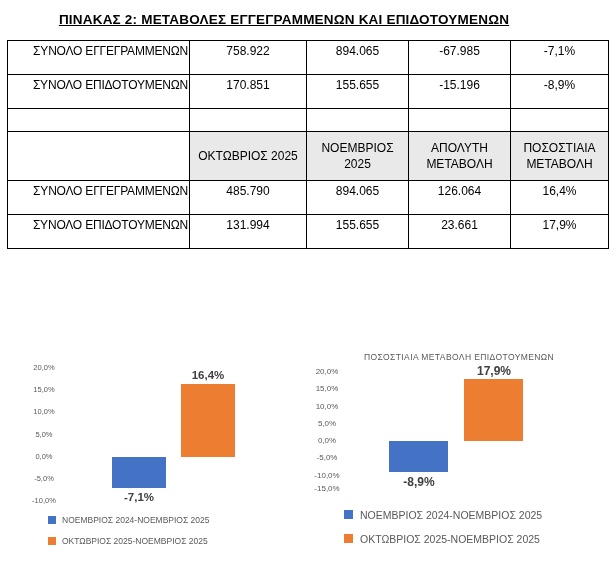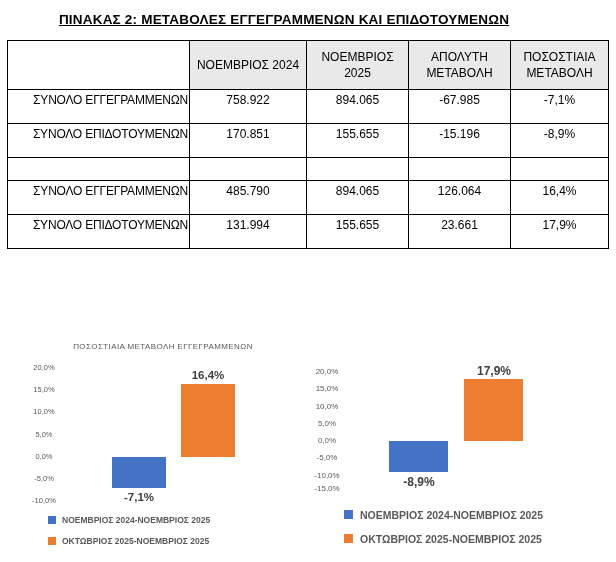--- a/index.html
+++ b/index.html
@@ -35,21 +35,21 @@
   tr.erow td{height:20px;}
 
   
   .chart{position:absolute;}
   .chart-title{position:absolute;left:0;width:100%;text-align:center;color:#595959;
     white-space:nowrap;letter-spacing:.4px;}
   .plot{position:absolute;}
   .ytick{position:absolute;text-align:center;color:#595959;white-space:nowrap;}
   .bar{position:absolute;}
   .vlabel{position:absolute;font-weight:bold;color:#404040;text-align:center;white-space:nowrap;}
-  .legend{position:absolute;font-weight:bold;}
+  .legend{position:absolute;}
   .legend-item{display:flex;align-items:center;color:#595959;white-space:nowrap;}
   .legend-swatch{display:inline-block;flex:0 0 auto;}
 
   #chart-registrations{left:20px;top:336px;width:286px;height:224px;}
   #chart-registrations .chart-title{top:6px;font-size:8px;}
   #chart-registrations .plot{left:55px;top:32px;width:226px;height:133px;}
   #chart-registrations .ytick{font-size:7.5px;}
   #chart-registrations .vlabel{font-size:11.5px;}
   #chart-registrations .legend{left:28px;top:177px;font-size:8.5px;}
   #chart-registrations .legend-item{height:13px;margin-bottom:8px;}
@@ -73,27 +73,20 @@
 
   <table class="main">
     <colgroup>
       <col style="width:182px">
         <col style="width:117px">
         <col style="width:102px">
       <col style="width:102px">
         <col style="width:98px">
     </colgroup>
     <tbody>
-      <tr class="hrow">
-        <td class="hblank"></td>
-        <td class="hcell">ΝΟΕΜΒΡΙΟΣ 2024</td>
-        <td class="hcell">ΝΟΕΜΒΡΙΟΣ 2025</td>
-        <td class="hcell">ΑΠΟΛΥΤΗ ΜΕΤΑΒΟΛΗ</td>
-        <td class="hcell">ΠΟΣΟΣΤΙΑΙΑ ΜΕΤΑΒΟΛΗ</td>
-      </tr>
       <tr class="drow">
         <td class="rlabel">ΣΥΝΟΛΟ ΕΓΓΕΓΡΑΜΜΕΝΩΝ</td>
         <td class="dval">758.922</td>
         <td class="dval">894.065</td>
         <td class="dval">-67.985</td>
         <td class="dval">-7,1%</td>
       </tr>
       <tr class="drow">
         <td class="rlabel">ΣΥΝΟΛΟ ΕΠΙΔΟΤΟΥΜΕΝΩΝ</td>
         <td class="dval">170.851</td>
@@ -101,40 +94,46 @@
         <td class="dval">-15.196</td>
         <td class="dval">-8,9%</td>
       </tr>
       <tr class="erow">
         <td></td>
           <td></td>
         <td></td>
           <td></td>
         <td></td>
       </tr>
+      <tr class="hrow">
+        <td class="hblank"></td>
+        <td class="hcell">ΟΚΤΩΒΡΙΟΣ 2025</td>
+        <td class="hcell">ΝΟΕΜΒΡΙΟΣ 2025</td>
+        <td class="hcell">ΑΠΟΛΥΤΗ ΜΕΤΑΒΟΛΗ</td>
+        <td class="hcell">ΠΟΣΟΣΤΙΑΙΑ ΜΕΤΑΒΟΛΗ</td>
+      </tr>
       <tr class="drow">
         <td class="rlabel">ΣΥΝΟΛΟ ΕΓΓΕΓΡΑΜΜΕΝΩΝ</td>
         <td class="dval">485.790</td>
         <td class="dval">894.065</td>
         <td class="dval">126.064</td>
         <td class="dval">16,4%</td>
       </tr>
       <tr class="drow">
         <td class="rlabel">ΣΥΝΟΛΟ ΕΠΙΔΟΤΟΥΜΕΝΩΝ</td>
         <td class="dval">131.994</td>
         <td class="dval">155.655</td>
         <td class="dval">23.661</td>
         <td class="dval">17,9%</td>
       </tr>
     </tbody>
   </table>
 
 
   <div class="chart" id="chart-registrations">
-    <div class="chart-title">ΠΟΣΟΣΤΙΑΙΑ ΜΕΤΑΒΟΛΗ ΕΓΓΕΓΡΑΜΜΕΝΩΝ</div>
     <div class="plot">
         <div class="bar" style="left: 37px; width: 54px; top: 89px; height: 31px; background: rgb(68, 114, 196);"></div>
         <div class="vlabel" style="left: 24px; width: 80px; top: 123px;">-7,1%</div>
         <div class="bar" style="left: 106px; width: 54px; top: 16px; height: 73px; background: rgb(237, 125, 49);"></div>
         <div class="vlabel" style="left: 93px; width: 80px; top: 1px;">16,4%</div>
       </div>
     <div class="legend">
         <div class="legend-item">
           <span class="legend-swatch" style="background: rgb(68, 114, 196);"></span>
           <span>ΝΟΕΜΒΡΙΟΣ 2024-ΝΟΕΜΒΡΙΟΣ 2025</span>
@@ -147,20 +146,21 @@
   <div class="ytick" style="left: 0px; width: 48px; top: 27px;">20,0%</div>
       <div class="ytick" style="left: 0px; width: 48px; top: 49px;">15,0%</div>
       <div class="ytick" style="left: 0px; width: 48px; top: 71px;">10,0%</div>
       <div class="ytick" style="left: 0px; width: 48px; top: 94px;">5,0%</div>
       <div class="ytick" style="left: 0px; width: 48px; top: 116px;">0,0%</div>
       <div class="ytick" style="left: 0px; width: 48px; top: 138px;">-5,0%</div>
       <div class="ytick" style="left: 0px; width: 48px; top: 160px;">-10,0%</div>
     </div>
 
   <div class="chart" id="chart-subsidized">
+    <div class="chart-title">ΠΟΣΟΣΤΙΑΙΑ ΜΕΤΑΒΟΛΗ ΕΠΙΔΟΤΟΥΜΕΝΩΝ</div>
     <div class="plot">
         <div class="bar" style="left: 36px; width: 59px; top: 69px; height: 31px; background: rgb(68, 114, 196);"></div>
         <div class="vlabel" style="left: 26px; width: 80px; top: 103px;">-8,9%</div>
         <div class="bar" style="left: 111px; width: 59px; top: 7px; height: 62px; background: rgb(237, 125, 49);"></div>
         <div class="vlabel" style="left: 101px; width: 80px; top: -8px;">17,9%</div>
       </div>
     <div class="legend">
         <div class="legend-item">
           <span class="legend-swatch" style="background: rgb(68, 114, 196);"></span>
           <span>ΝΟΕΜΒΡΙΟΣ 2024-ΝΟΕΜΒΡΙΟΣ 2025</span>

